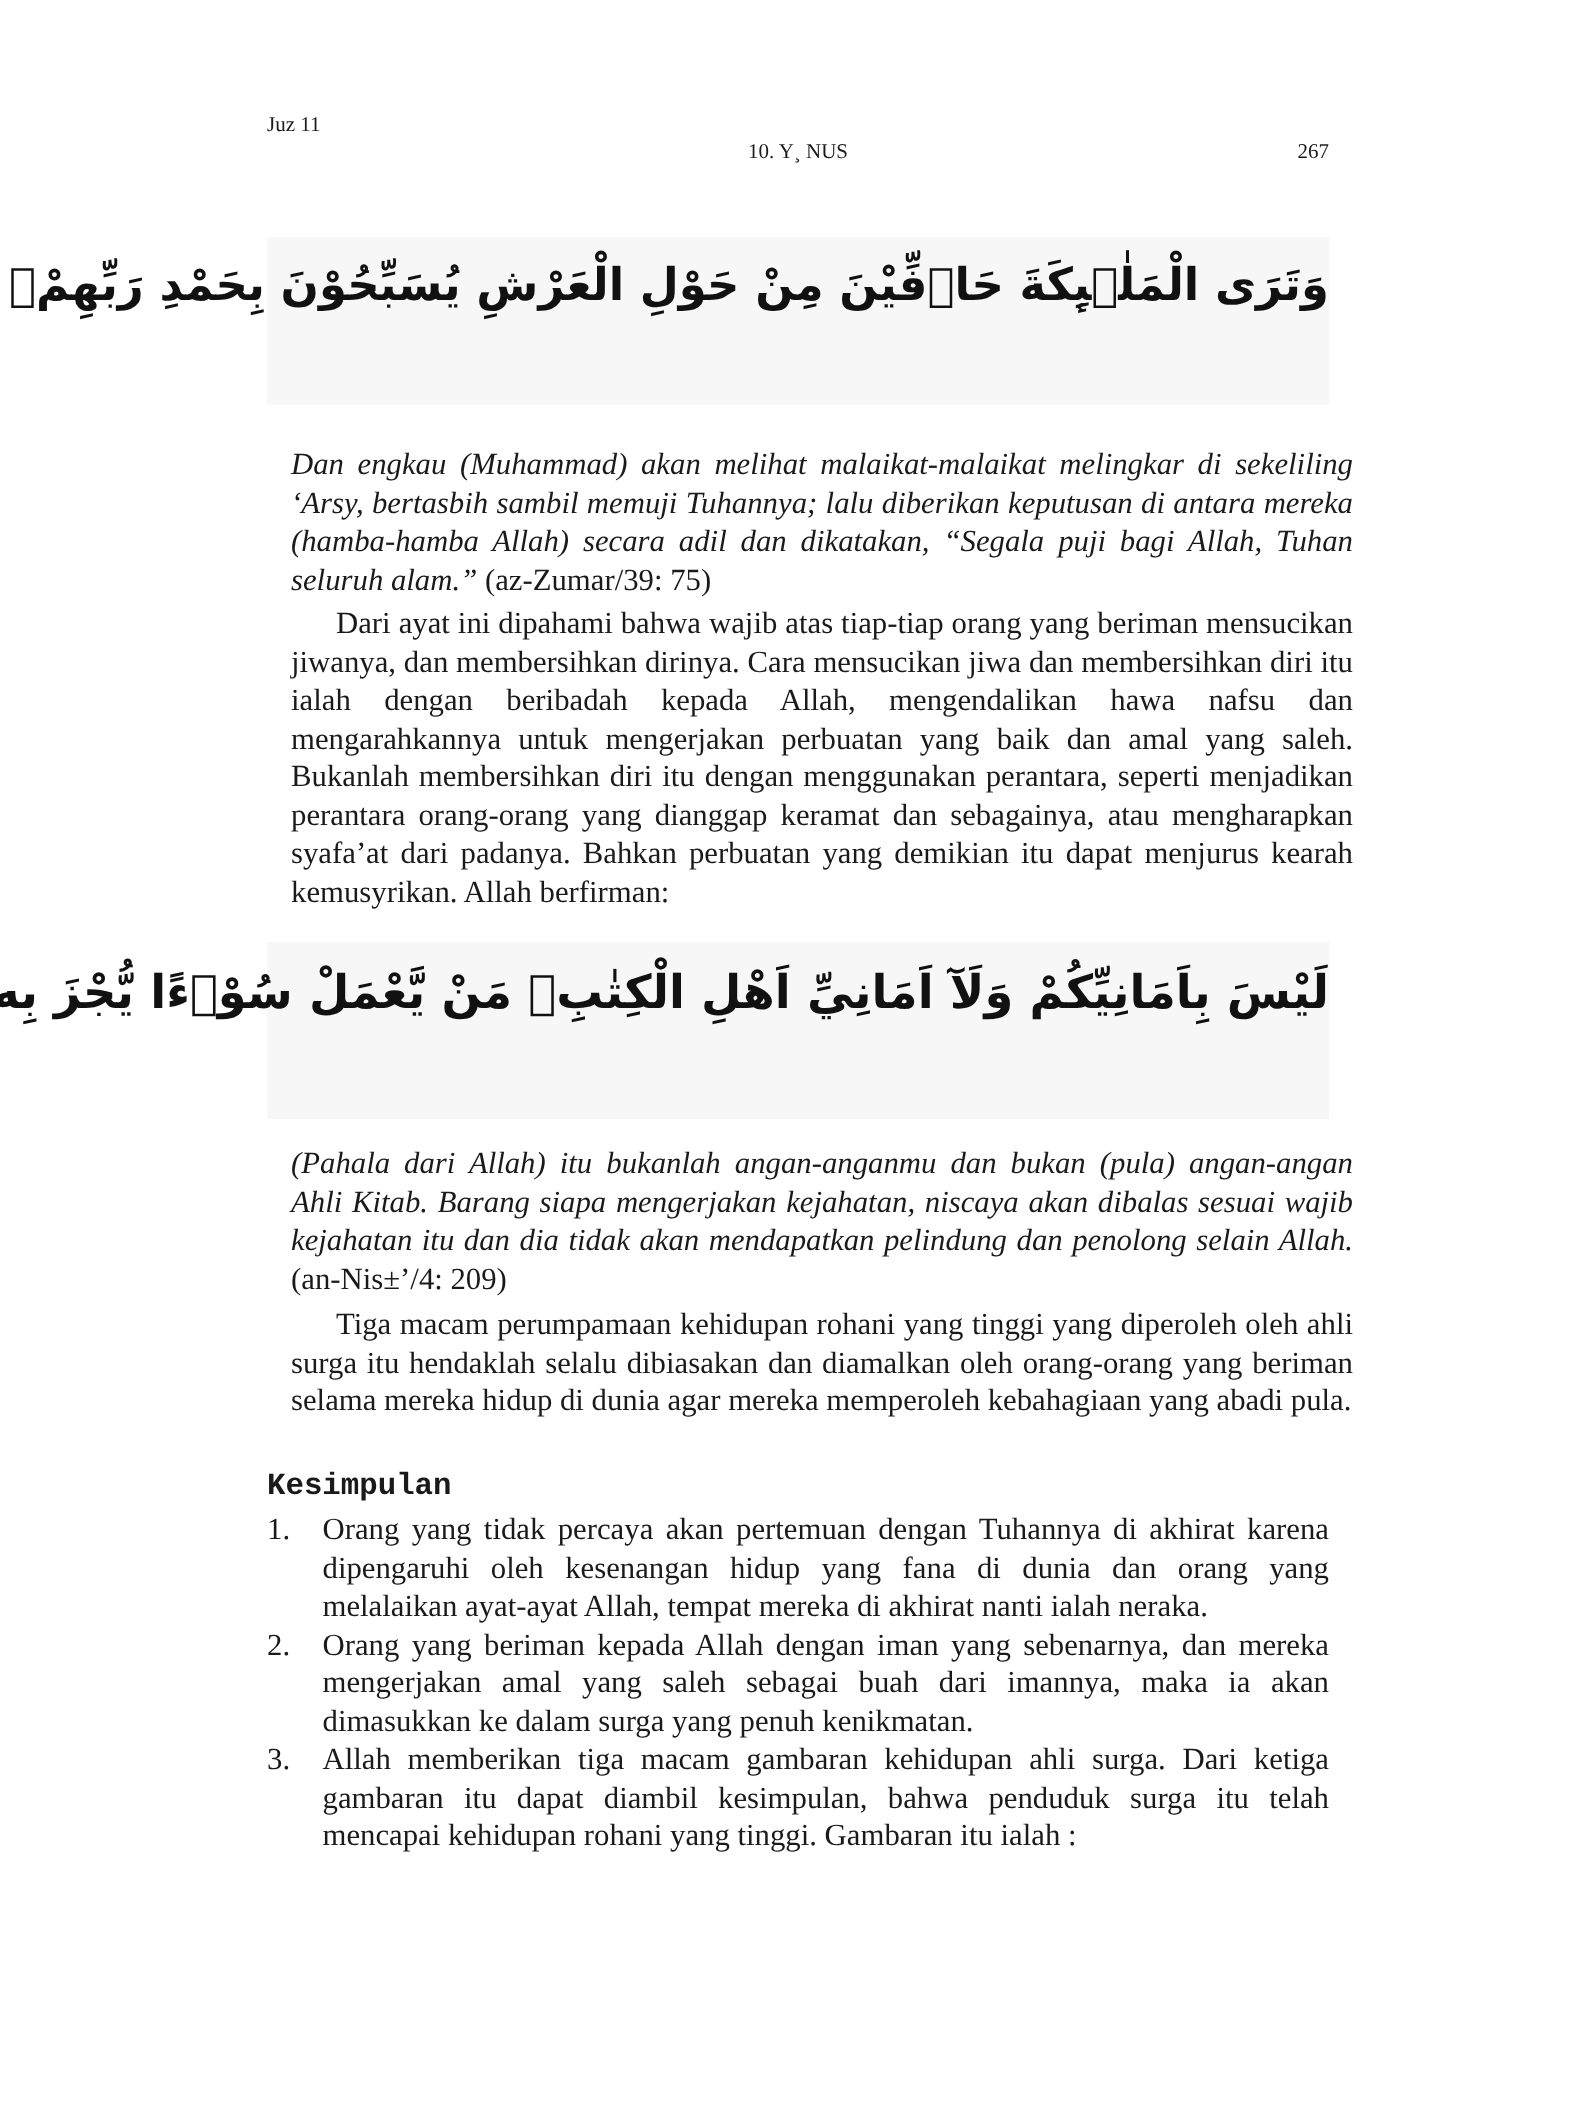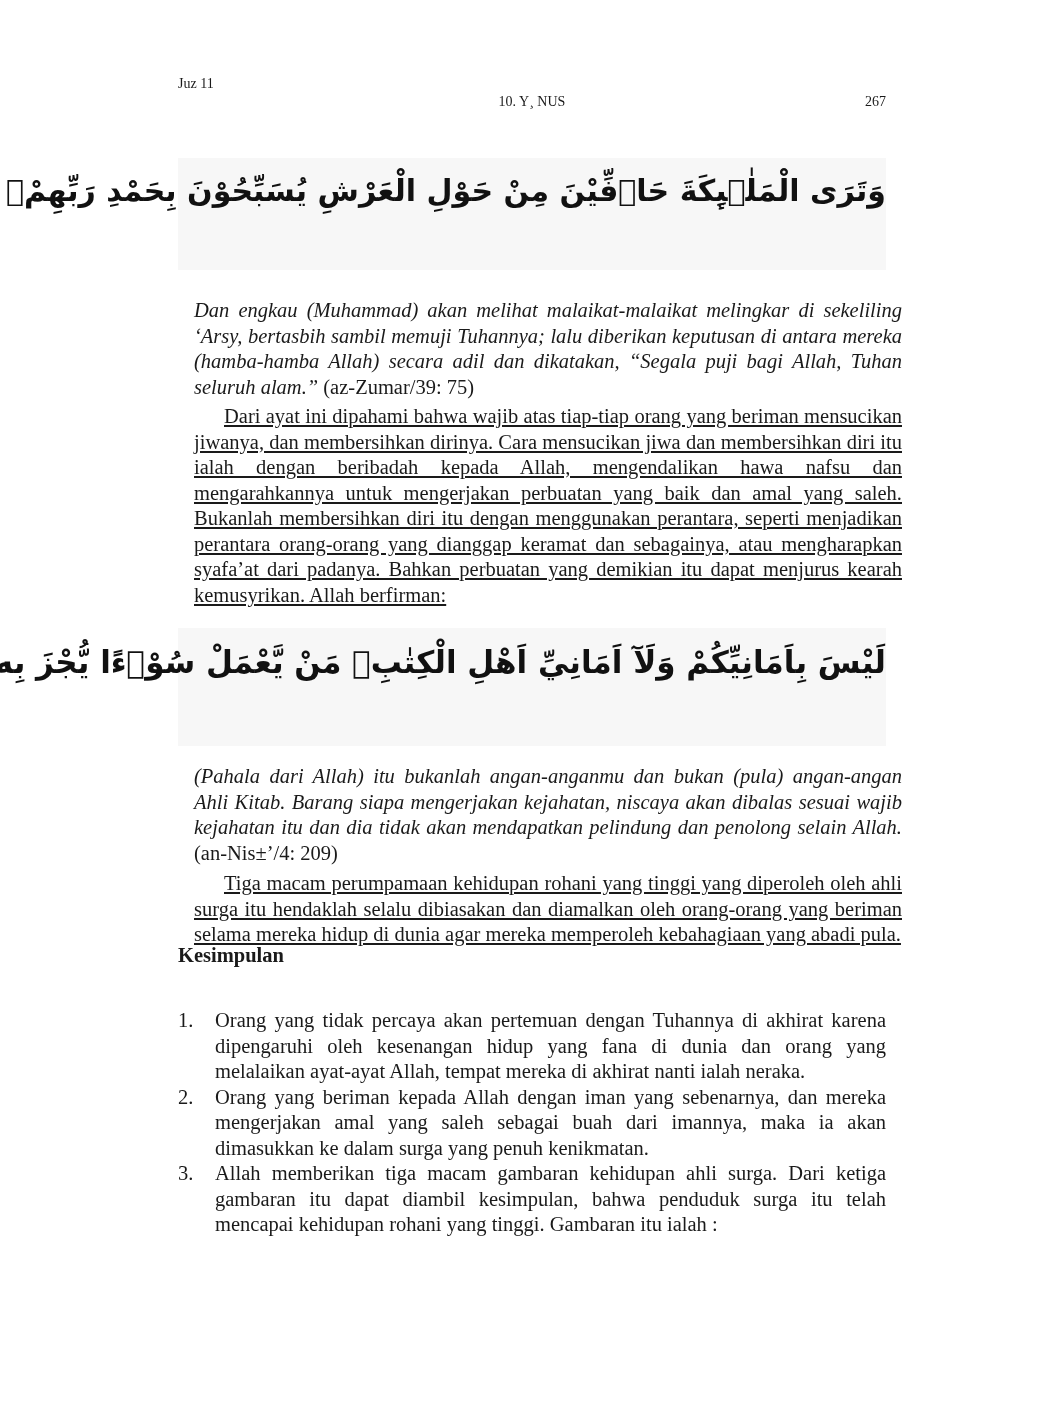--- a/index.html
+++ b/index.html
@@ -12,26 +12,26 @@
     .header .right { position: absolute; right: 0; top: 18px; }
     .arabic-block { position: absolute; left: 178px; width: 708px; background: #f7f7f7;
       direction: rtl; text-align: justify; font-family: "DejaVu Sans", sans-serif;
       font-weight: bold; color: #111; }
     .arabic-block .line { display: block; white-space: nowrap; }
     #ayat1 { top: 158px; height: 112px; font-size: 30px; line-height: 50px; padding-top: 8px; box-sizing: border-box; }
     #ayat2 { top: 628px; height: 118px; font-size: 31px; line-height: 56px; padding-top: 6px; box-sizing: border-box; }
     .para { position: absolute; left: 178px; width: 708px; font-size: 20.5px; line-height: 25.5px;
       text-align: justify; margin: 16px; }
     .para.ital .tr { font-style: italic; }
-    .indent { text-indent: 30px; text-decoration: underline; }
+    .indent { text-indent: 30px; }
     #trans1 { top: 282px; }
     #body1 { top: 388px; }
     #trans2 { top: 748px; }
     #body2 { top: 855px; }
-    #kesimpulan-title { position: absolute; left: 178px; top: 944px; font-size: 20.5px; font-weight: bold; }
+    #kesimpulan-title { position: absolute; left: 178px; top: 980px; font-size: 20.5px; font-weight: bold; font-family: Liberation Mono, monospace; }
     .list { position: absolute; left: 178px; top: 1008px; width: 708px; margin: 0; padding: 0; list-style: none; }
     .list li { position: relative; padding-left: 37px; font-size: 20.5px; line-height: 25.5px; text-align: justify; }
     .list li .num { position: absolute; left: 0; top: 0; }
   </style>
 </head>
 <body>
 
 <div class="header">
   <span class="left">Juz 11</span>
   <span class="center">10. Y¸ NUS</span>

